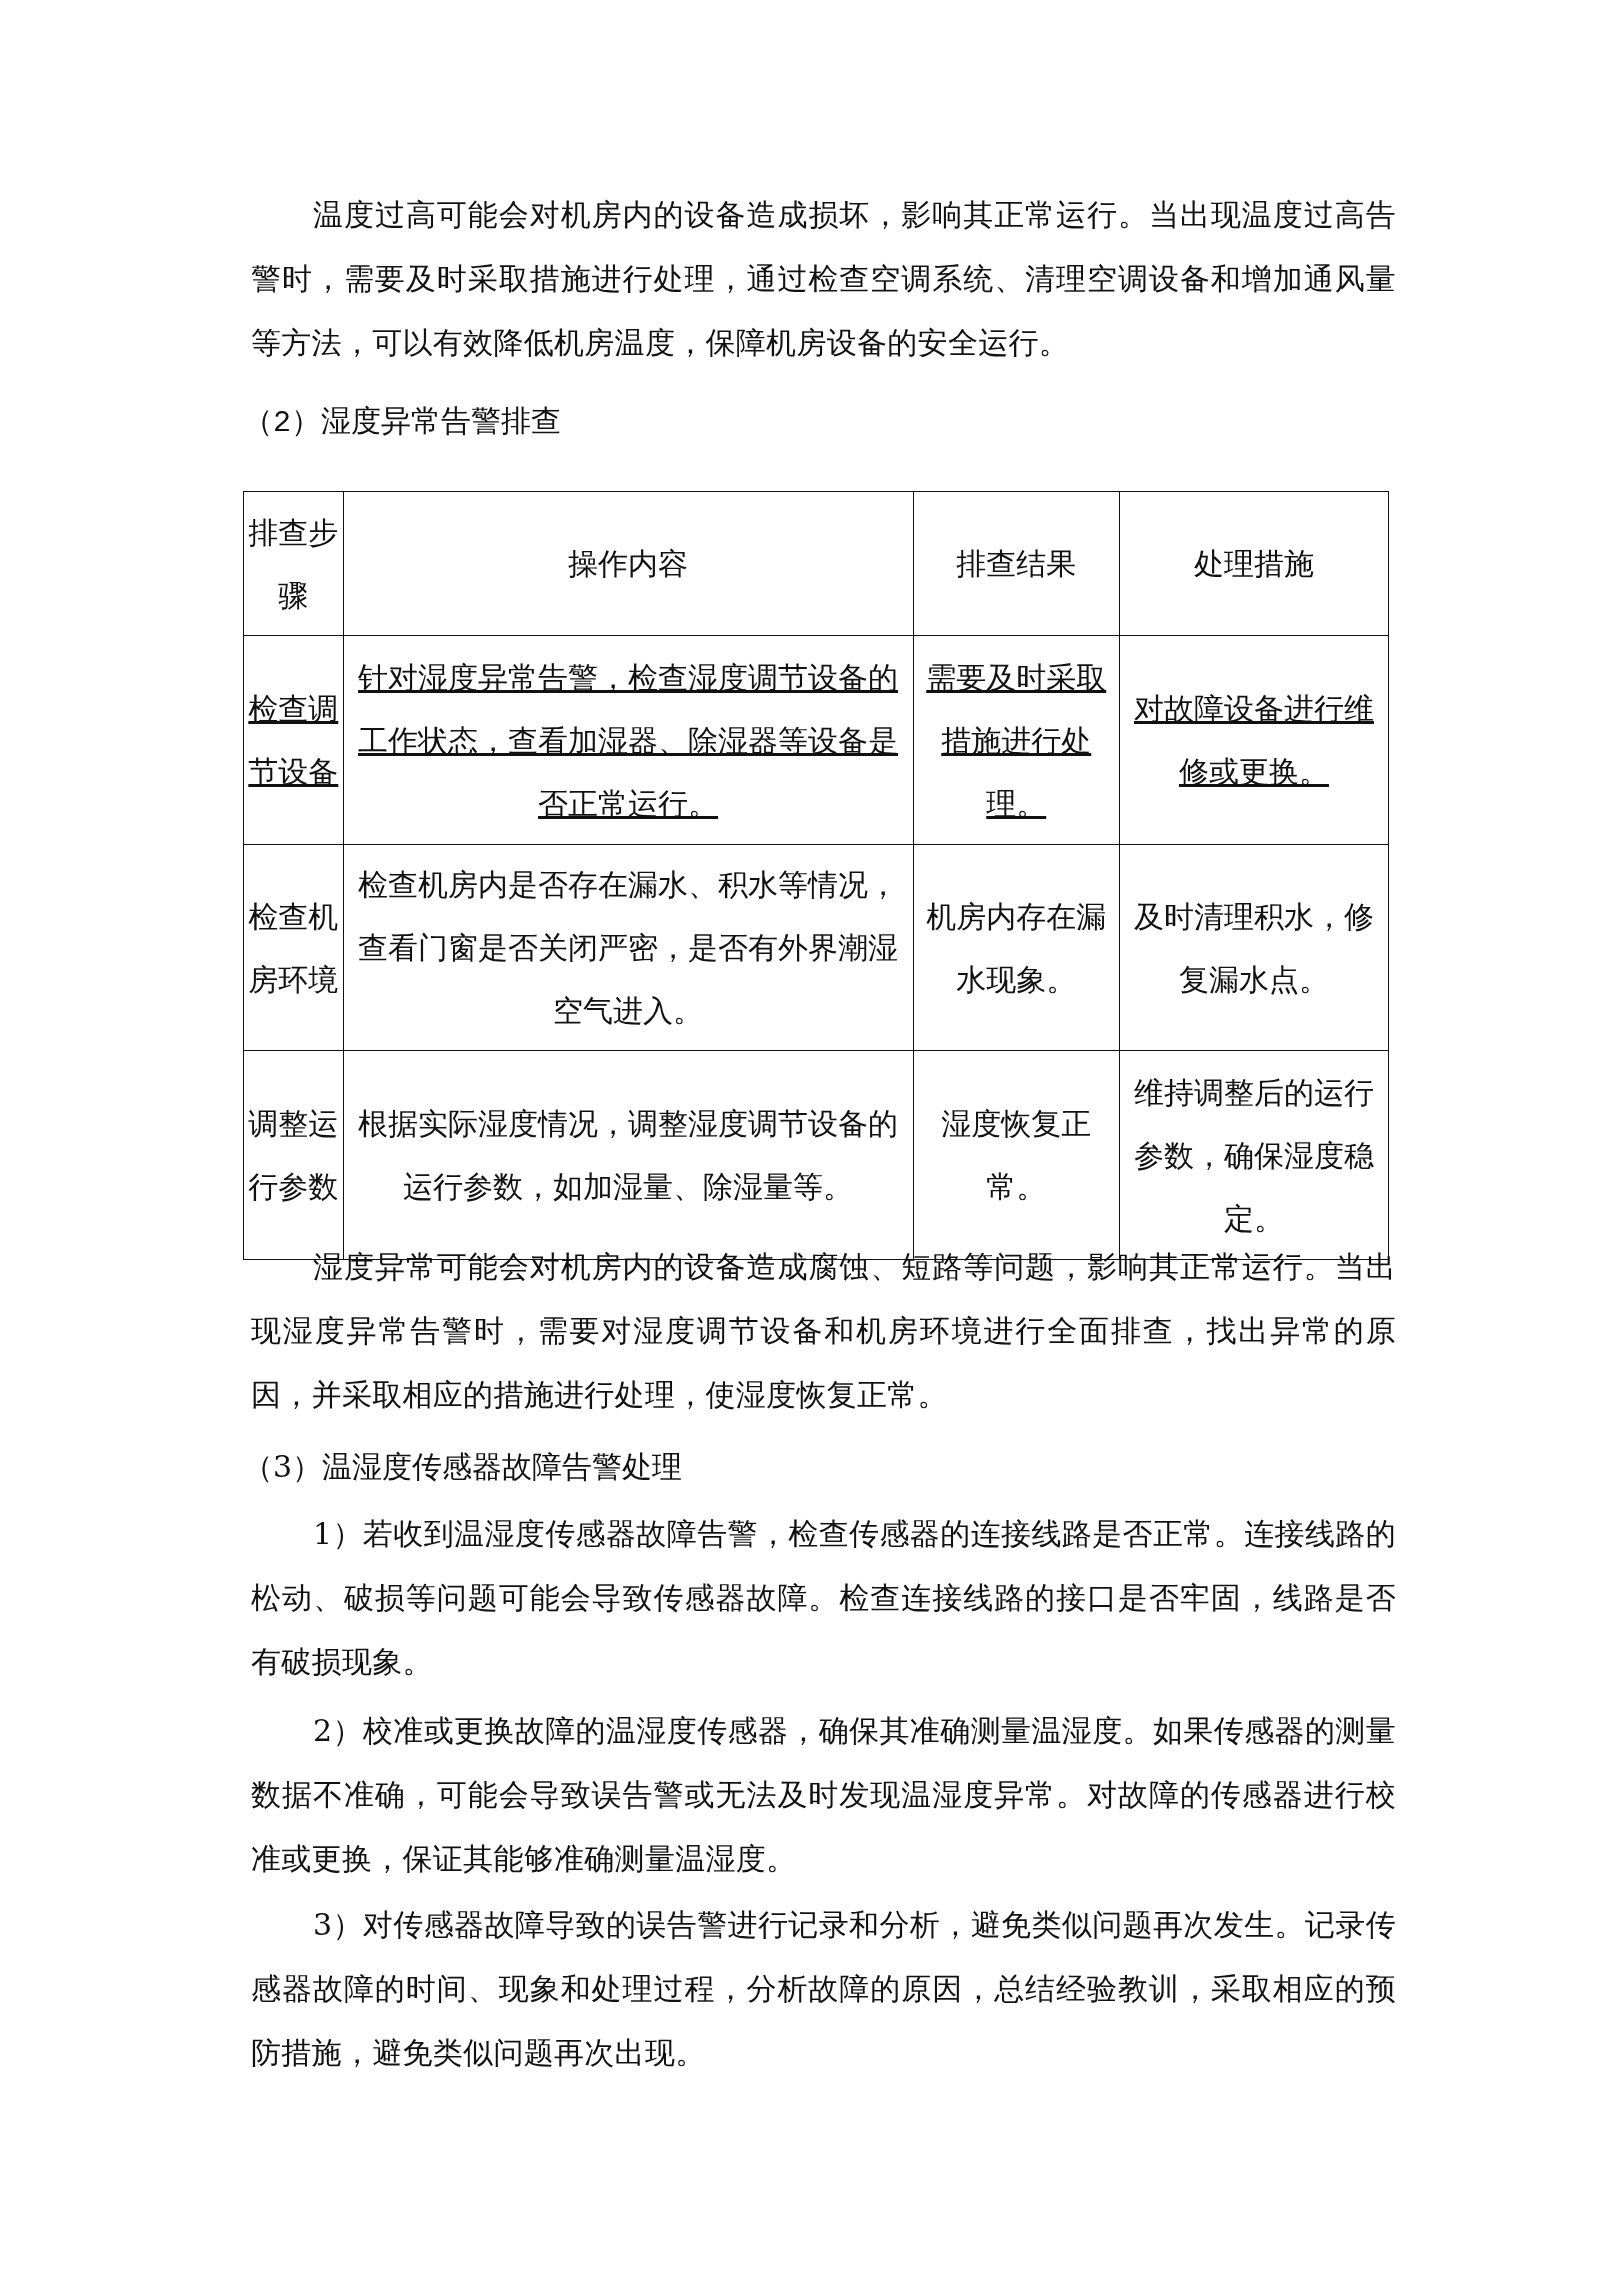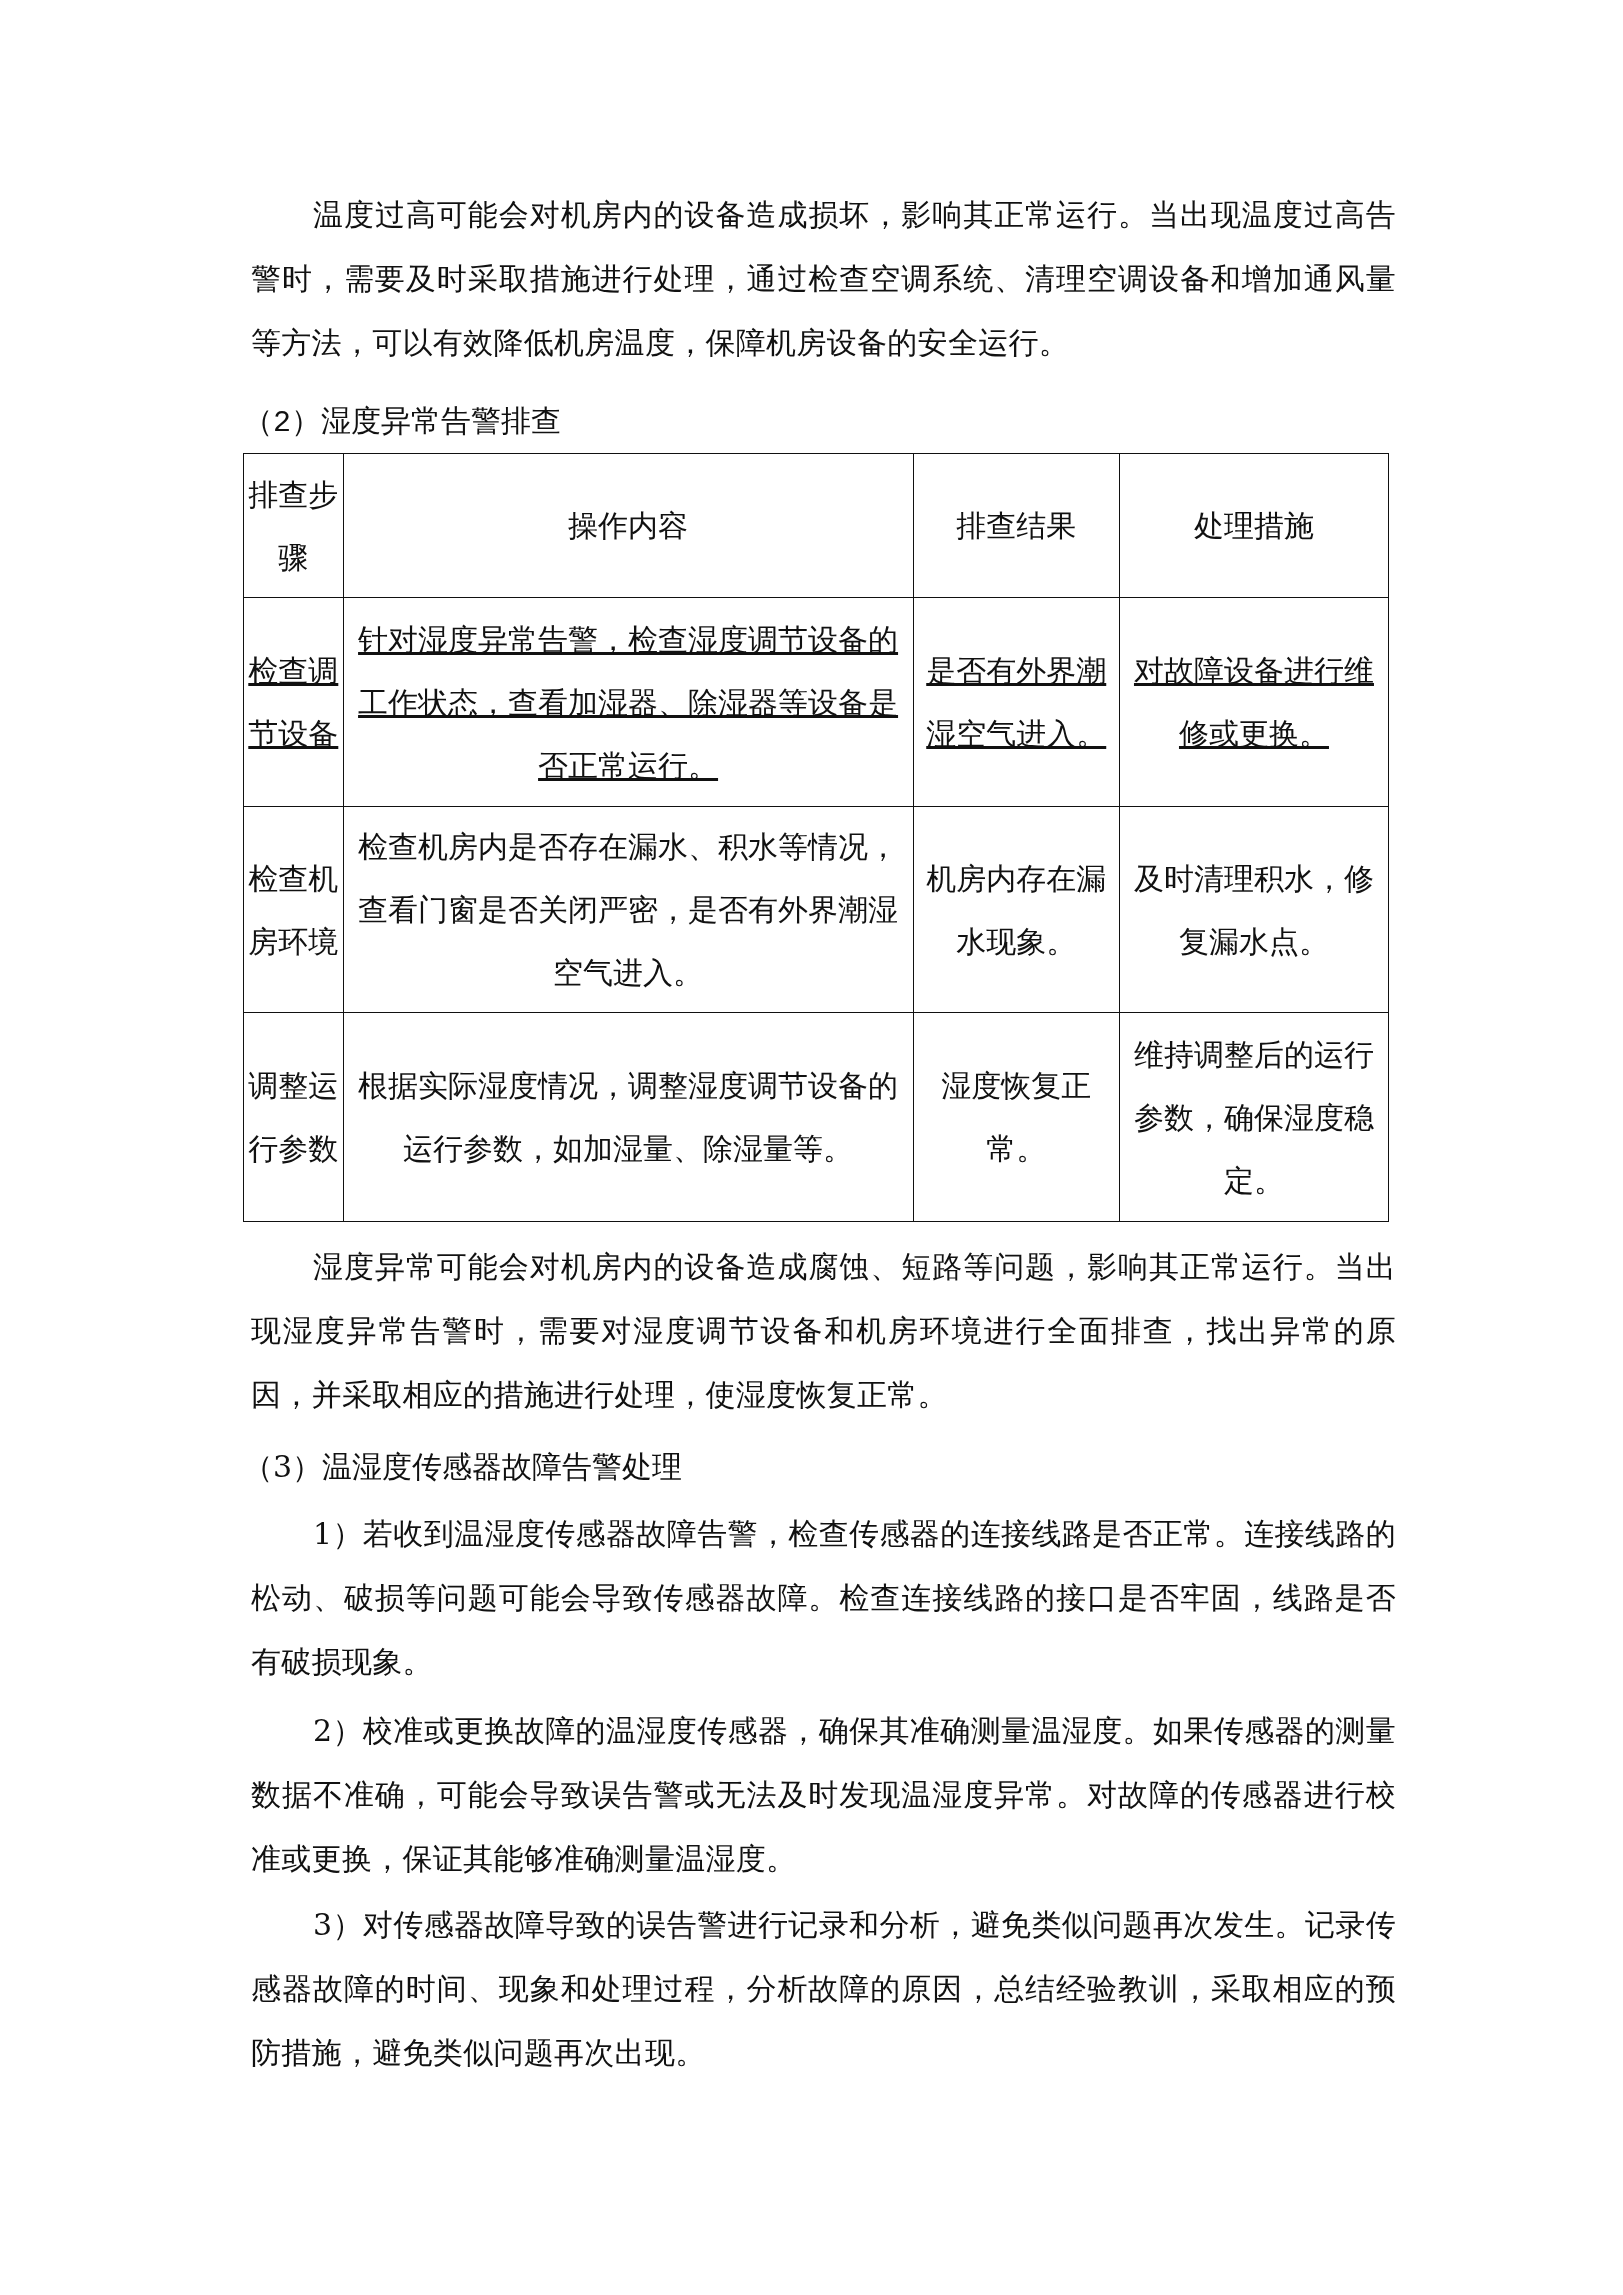--- a/index.html
+++ b/index.html
@@ -11,21 +11,21 @@
   .page { position: absolute; left: 243px; top: 0; width: 1145px; }
   .para {
     position: absolute; left: 8px; width: 1145px;
     font-size: 30px; line-height: 64px; letter-spacing: 0.3px;
     text-indent: 62px; text-align: justify; margin: 0;
   }
   .heading {
     position: absolute; left: 0; font-size: 30px; line-height: 39px; margin: 0;
   }
   table.grid {
-    position: absolute; left: 0; top: 453px; width: 1146px;
+    position: absolute; left: 0; top: 491px; width: 1146px;
     border-collapse: collapse; table-layout: fixed;
   }
   table.grid td {
     border: 1.3px solid #111111; font-size: 30px; line-height: 63px;
     text-align: center; vertical-align: middle; padding: 0 1.3px;
     word-break: break-all;
   }
   .col1 { width: 97px; }
   .col2 { width: 555px; }
   .col3 { width: 201px; }
@@ -51,21 +51,21 @@
     <tbody>
         <tr style="height:144px;">
       <td class="step">排查步骤</td>
       <td>操作内容</td>
       <td>排查结果</td>
       <td>处理措施</td>
     </tr>
     <tr style="height:209px;text-decoration:underline;">
       <td class="step">检查调节设备</td>
       <td>针对湿度异常告警，检查湿度调节设备的工作状态，查看加湿器、除湿器等设备是否正常运行。</td>
-      <td>是否有外界潮湿空气进入。</td>
+      <td>需要及时采取措施进行处理。</td>
       <td>对故障设备进行维修或更换。</td>
     </tr>
     <tr style="height:206px;">
       <td class="step">检查机房环境</td>
       <td>检查机房内是否存在漏水、积水等情况，查看门窗是否关闭严密，是否有外界潮湿空气进入。</td>
       <td>机房内存在漏水现象。</td>
       <td>及时清理积水，修复漏水点。</td>
     </tr>
     <tr style="height:209px;">
       <td class="step">调整运行参数</td>

